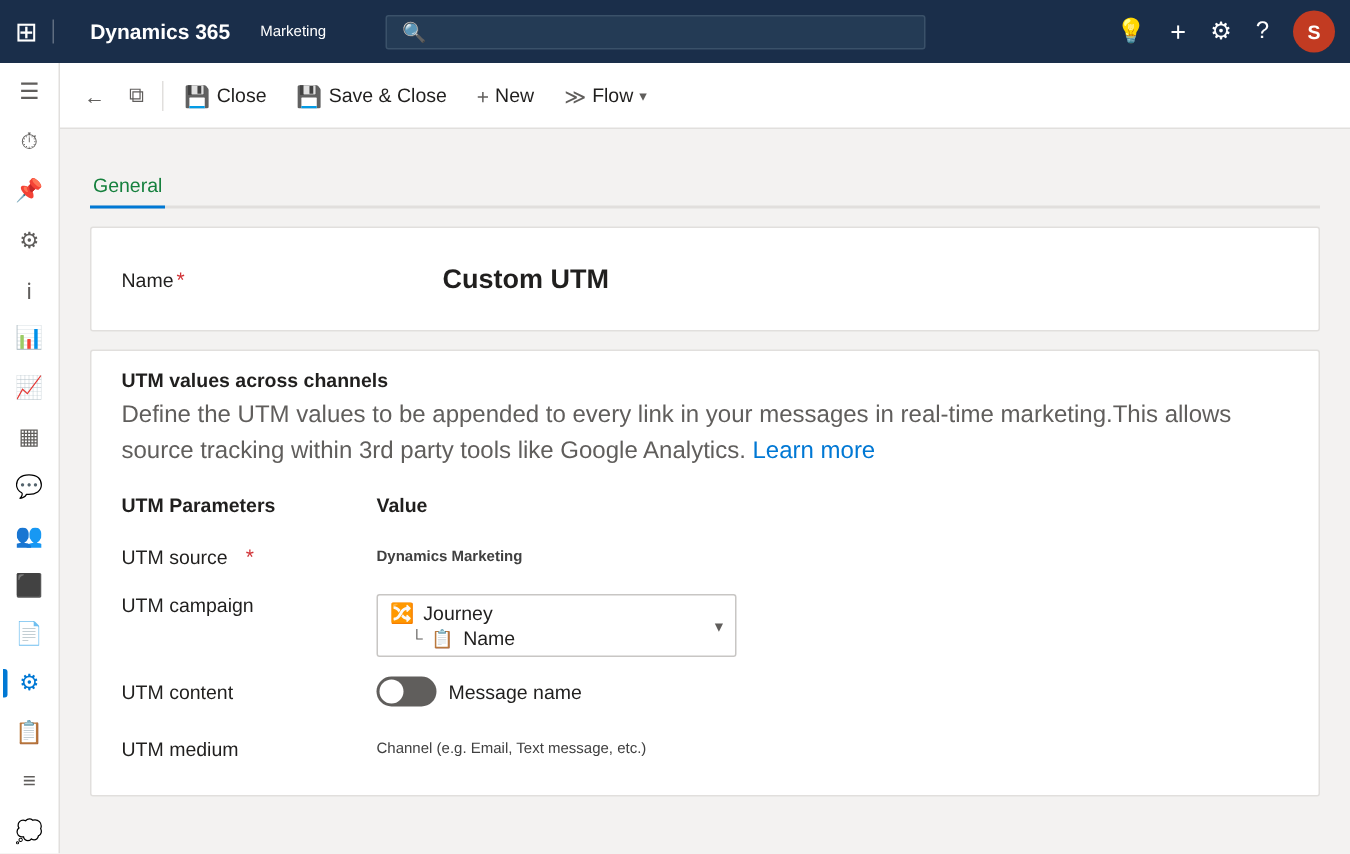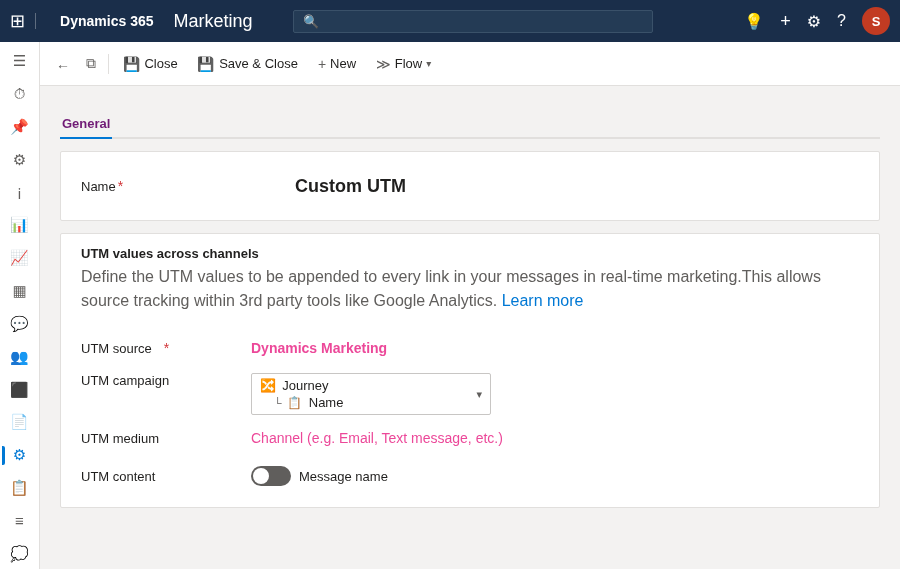--- a/index.html
+++ b/index.html
@@ -134,23 +134,23 @@
     .tab-item {
       padding: 6px 2px;
       font-size: 13px;
       cursor: pointer;
       color: #605e5c;
       margin-right: 16px;
       border-bottom: 2px solid transparent;
       margin-bottom: -2px;
     }
     .tab-item.active {
-      color: #701a75;
+      color: #15803d;
       border-bottom-color: #0078d4;
-      font-weight: 700;
+      font-weight: 400;
     }
 
     
     .form-card {
       background: #fff;
       border: 1px solid #e1dfdd;
       border-radius: 2px;
       margin-top: 12px;
       padding: 16px 20px;
     }
@@ -237,22 +237,22 @@
       width: 160px;
       flex-shrink: 0;
       font-size: 13px;
       color: #201f1e;
       display: flex;
       align-items: center;
       gap: 12px;
     }
     .utm-row .utm-value {
       flex: 1;
-      font-size: 14px;
-      color: #ec4899;
+      font-size: 10px;
+      color: #404040;
     }
     .utm-row .utm-value.bold { font-weight: 600; }
 
     
     .dropdown-box {
       display: flex;
       align-items: center;
       border: 1px solid #c8c6c4;
       border-radius: 2px;
       background: #fff;
@@ -311,21 +311,21 @@
       left: 2px;
       transition: left 0.2s;
     }
   </style>
 </head>
 <body>
 
 <div class="top-nav">
   <span style="color:white;font-size:18px;cursor:pointer;">⊞</span>
   <span style="color:white;font-size:14px;font-weight:600;padding-left:24px;border-left:1px solid rgba(255,255,255,0.3);">Dynamics 365</span>
-  <span style="color:white;font-size:18px;padding-left:10px;">Marketing</span>
+  <span style="color:white;font-size:10px;padding-left:10px;">Marketing</span>
   <div class="top-nav-search-box" style="display:flex;align-items:center;background:#243b55;border:1px solid #3a5169;border-radius:2px;padding:3px 10px;width:360px;margin-left:30px;gap:6px;">
     <span style="color:#9aa5b1;font-size:13px;">🔍</span>
   </div>
   <div style="margin-left:auto;display:flex;align-items:center;gap:16px;">
     <span style="color:white;font-size:16px;cursor:pointer;">💡</span>
     <span style="color:white;font-size:18px;cursor:pointer;">+</span>
     <span style="color:white;font-size:16px;cursor:pointer;">⚙</span>
     <span style="color:white;font-size:16px;cursor:pointer;">?</span>
     <div class="avatar" style="width:28px;height:28px;border-radius:50%;background:#c23b22;color:white;display:flex;align-items:center;justify-content:center;font-size:13px;font-weight:600;">S</div>
   </div>
@@ -394,20 +394,24 @@
         </div>
       </div>
 
       <div class="section-card">
         <div class="section-title">UTM values across channels</div>
         <div class="section-desc">
           <span>Define the UTM values to be appended to every link in your messages in real-time marketing.This allows source tracking within 3rd party tools like Google Analytics.</span>
           <a href="#">Learn more</a>
         </div>
 
+        <div class="utm-table-header">
+          <div class="utm-col-param">UTM Parameters</div>
+          <div class="utm-col-value">Value</div>
+        </div>
 
         <div class="utm-row">
           <div class="utm-param">
             <span>UTM source</span>
             <span class="required-star">*</span>
           </div>
           <div class="utm-value bold">Dynamics Marketing</div>
         </div>
 
         <div class="utm-row" style="align-items:flex-start;padding-top:6px;">
@@ -425,30 +429,30 @@
                 <span style="font-size:12px;color:#605e5c;">📋</span>
                 <span>Name</span>
               </div>
             </div>
             <span class="dropdown-arrow">▾</span>
           </div>
         </div>
 
         <div class="utm-row">
           <div class="utm-param">
-            <span>UTM medium</span>
-          </div>
-          <div class="utm-value">Channel (e.g. Email, Text message, etc.)</div>
-        </div>
-
-        <div class="utm-row">
-          <div class="utm-param">
             <span>UTM content</span>
           </div>
           <div class="toggle-wrap">
             <div class="toggle"></div>
             <span>Message name</span>
           </div>
+        </div>
+
+        <div class="utm-row">
+          <div class="utm-param">
+            <span>UTM medium</span>
+          </div>
+          <div class="utm-value">Channel (e.g. Email, Text message, etc.)</div>
         </div>
       </div>
     </div>
   </div>
 </div>
 
 </body></html>

